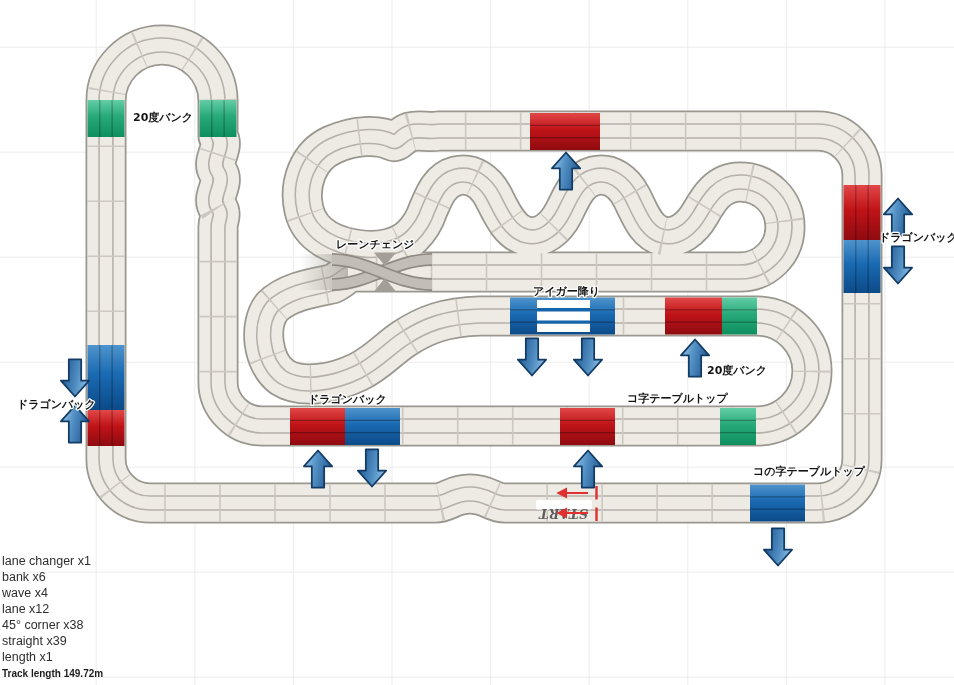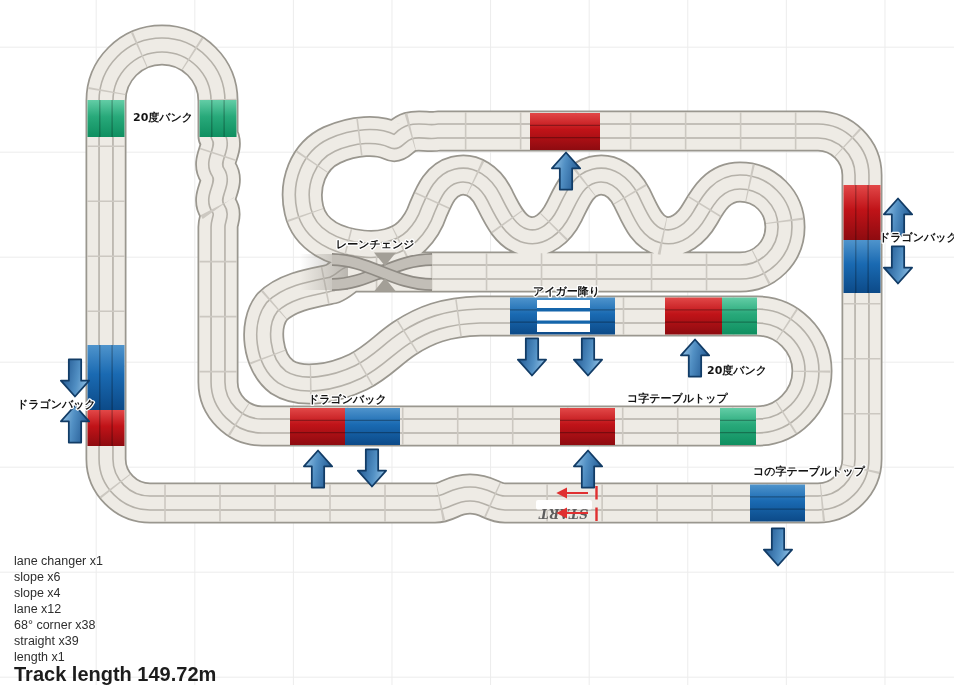--- a/index.html
+++ b/index.html
@@ -17,25 +17,25 @@
   .track-label{
     font-family:"DejaVu Sans", sans-serif;
     font-size:11px;font-weight:700;fill:#141414;
     stroke:#ffffff;stroke-width:2.6px;paint-order:stroke;stroke-linejoin:round;
   }
   .start-text{
     font-family:"DejaVu Serif", serif;
     font-size:12.5px;font-weight:700;font-style:italic;fill:#5c5c5c;letter-spacing:.5px;
   }
   .parts{
-    position:absolute;left:14px;top:553px;
+    position:absolute;left:2px;top:553px;
     font-family:"Liberation Sans","DejaVu Sans",sans-serif;
     font-size:12.5px;color:#2e2e2e;line-height:16px;white-space:nowrap;
   }
-  .parts .total{font-weight:700;font-size:20px;color:#1c1c1c;margin-top:1px;}
+  .parts .total{font-weight:700;font-size:10px;color:#1c1c1c;margin-top:1px;}
 </style>
 </head>
 <body>
 
 <div class="stage">
   <svg width="954" height="685" viewBox="0 0 954 685">
     <defs>
       <path id="trackpath" d="M 106,459 L 106,101 C 106,70 131,45 162,45 C 193,45 218,70 218,101 L 218,136 C 226,148 210,160 218,172 C 226,184 210,196 218,208 C 223,215 218,219 218,227 L 218,382 C 218,406 238,426 262,426 L 757,426 C 787,426 812,401 812,371 C 812,341 787,316 757,316 L 480,316 C 445,317 425,325 405,338 C 388,349 378,362 358,372 C 335,383 302,390 282,377 C 262,362 258,325 272,307 C 287,292 312,288 332,284 C 342,280 346,272 354,272 L 740,272 C 765,272 785,252 785,227 C 785,202 765,182 740,182 C 718,182 708,200 700,214 C 692,228 678,240 662,236 C 646,232 640,214 632,198 C 624,182 610,172 594,176 C 578,180 572,196 564,212 C 556,228 542,240 526,236 C 510,232 502,214 494,198 C 486,182 472,172 456,176 C 440,180 434,196 428,210 C 424,222 418,230 412,236 C 400,248 380,252 362,250 C 336,247 310,236 304,210 C 298,184 308,156 332,145 C 354,135 378,134 392,141 C 398,144 400,135 410,132 C 420,129 428,133 438,131 L 818,131 C 842,131 862,151 862,175 L 862,459 C 862,483 842,503 818,503 L 505,503 C 492,503 488,494 470,494 C 452,494 448,503 435,503 L 150,503 C 126,503 106,483 106,459 Z"></path>
       <linearGradient id="gradRed" x1="0" y1="0" x2="0" y2="1">
         <stop offset="0" stop-color="#e24848"></stop>
@@ -193,21 +193,21 @@
       <text class="track-label" x="308" y="403">ドラゴンバック</text>
       <text class="track-label" x="879" y="241">ドラゴンバック</text>
       <text class="track-label" x="627" y="402">コ字テーブルトップ</text>
       <text class="track-label" x="753" y="475">コの字テーブルトップ</text>
       <text class="track-label" x="707" y="374">20度バンク</text>
     </g>
   </svg>
 
   <div class="parts">
     <div>lane changer x1</div>
-    <div>slope x6</div>
-    <div>slope x4</div>
+    <div>bank x6</div>
+    <div>wave x4</div>
     <div>lane x12</div>
-    <div>68° corner x38</div>
+    <div>45° corner x38</div>
     <div>straight x39</div>
     <div>length x1</div>
     <div class="total">Track length 149.72m</div>
   </div>
 </div>
 
 </body></html>

